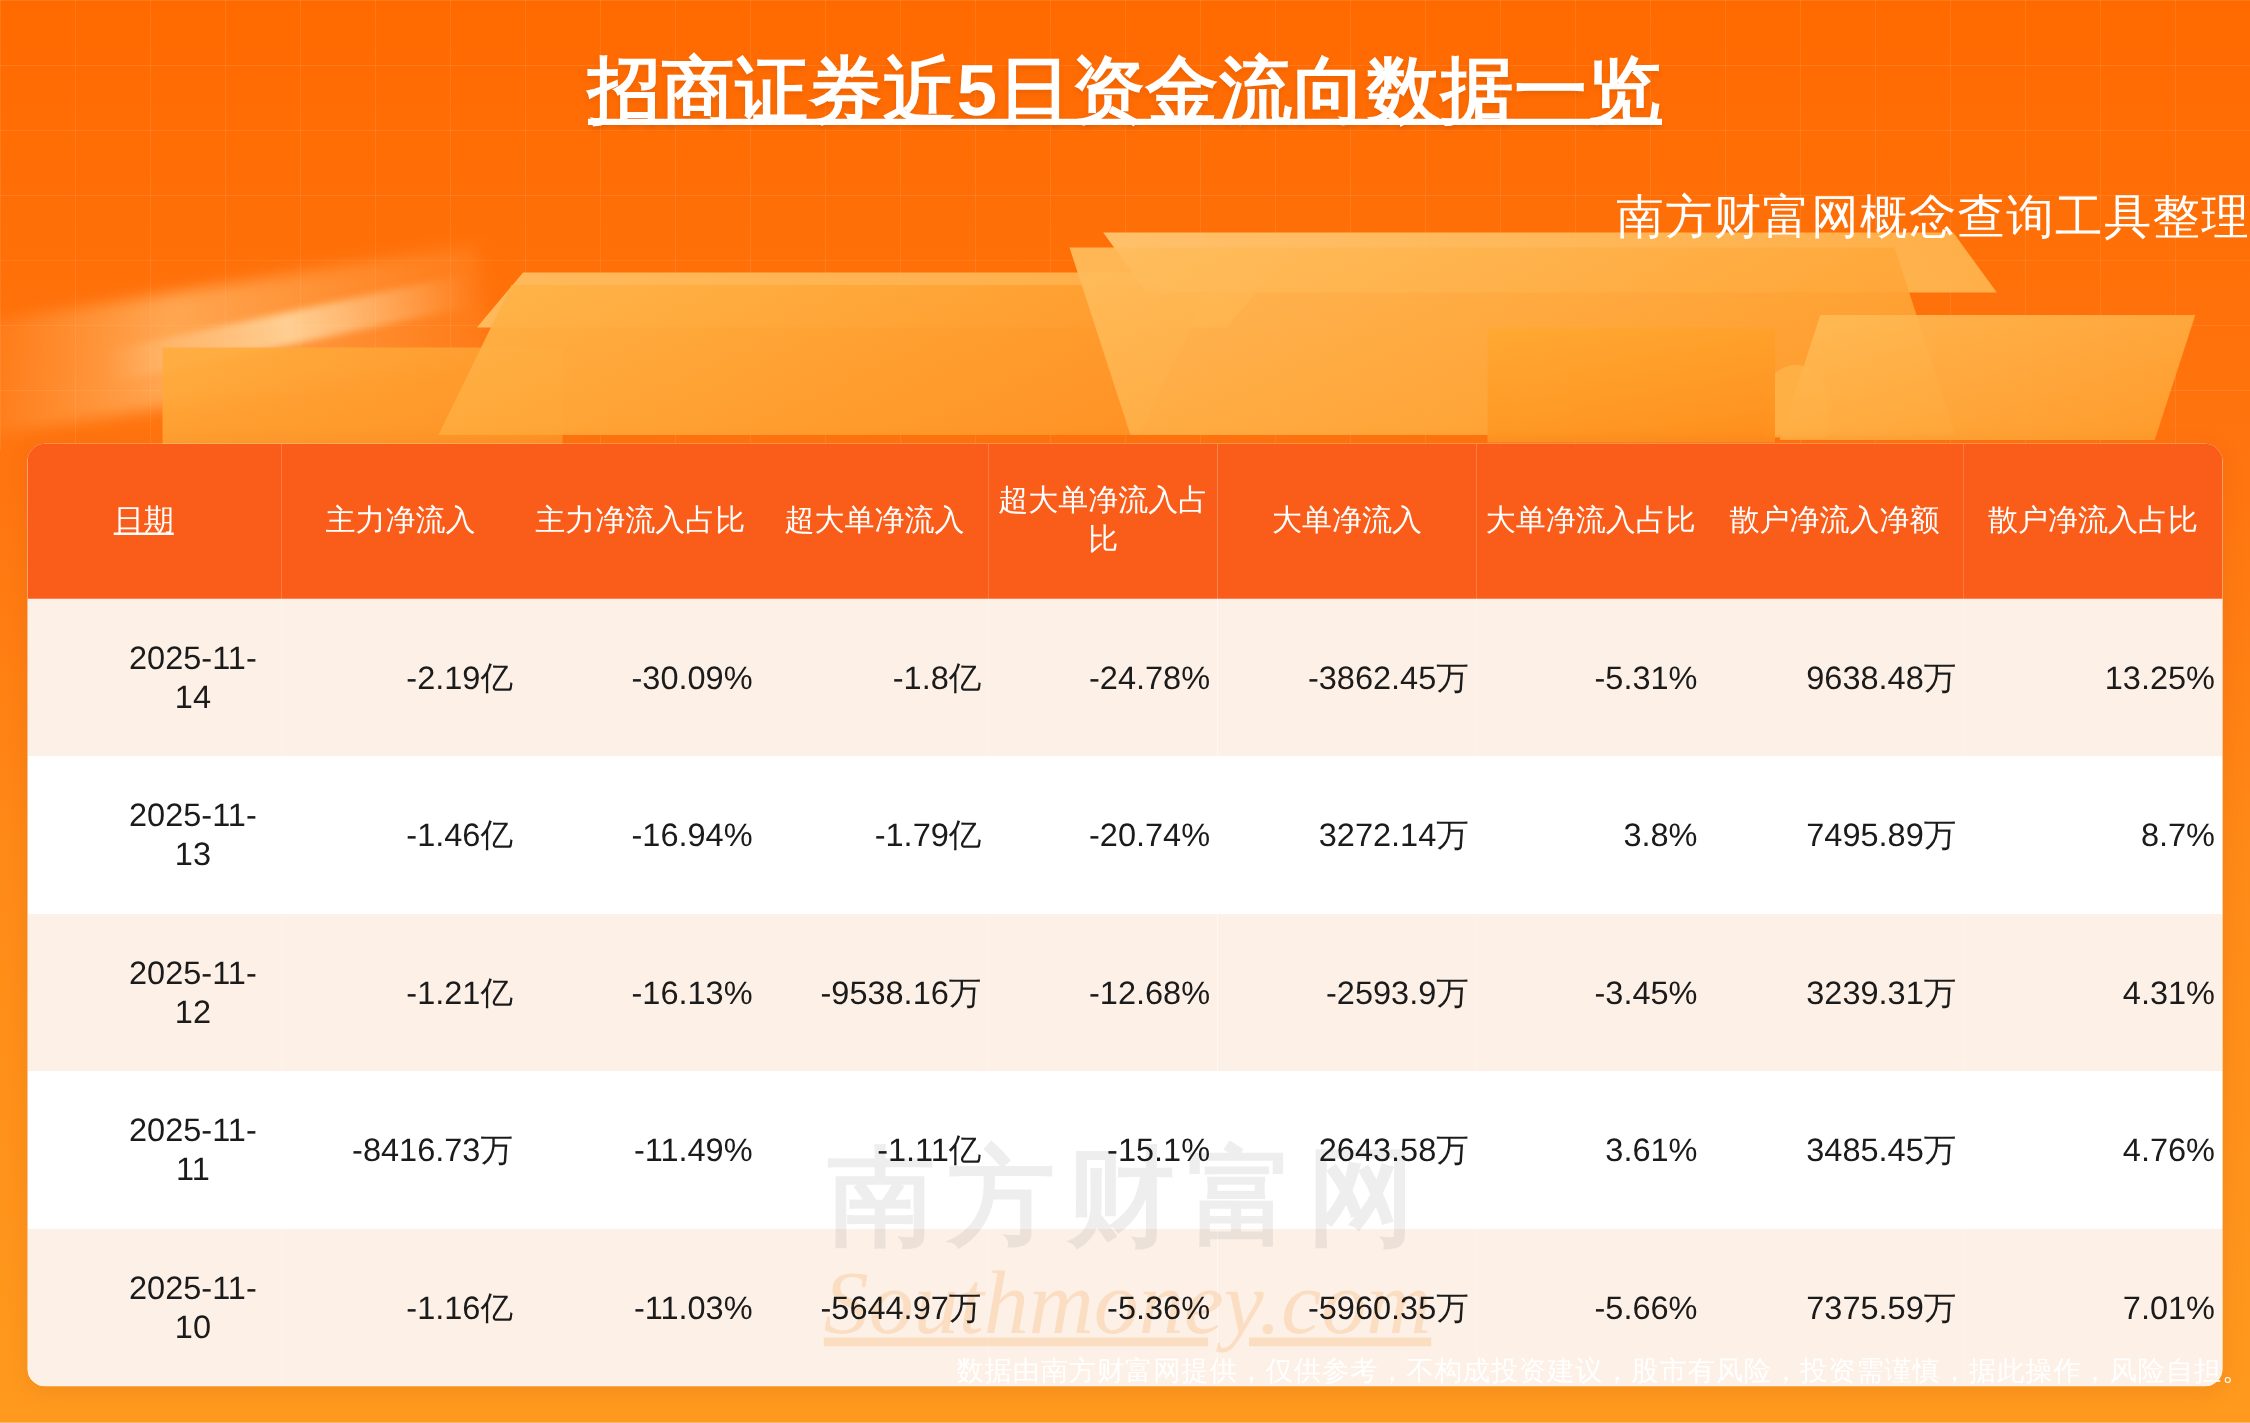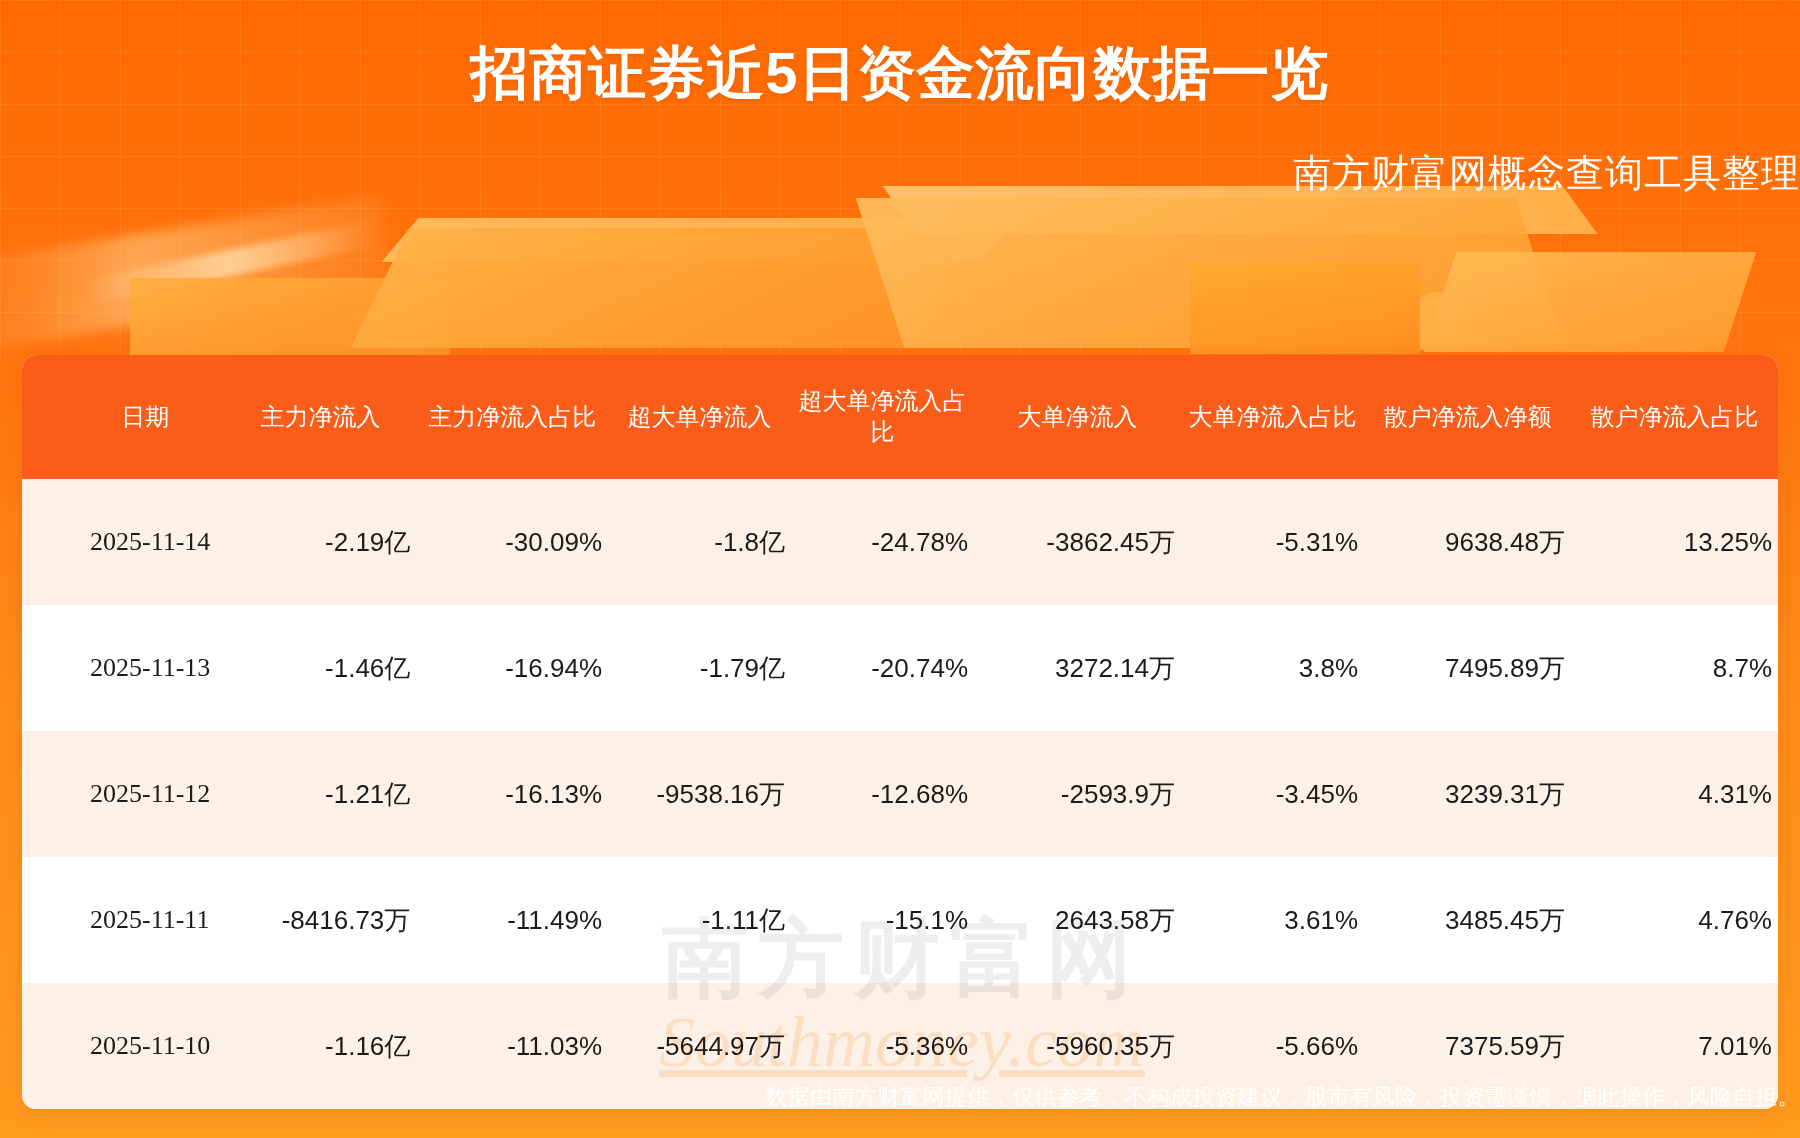--- a/index.html
+++ b/index.html
@@ -110,20 +110,21 @@
     position: absolute;
     left: 0; right: 0;
     top: 38px;
     text-align: center;
     color: #ffffff;
     font-size: 58px;
     font-weight: 700;
     letter-spacing: 1px;
     line-height: 1.2;
     text-shadow: 0 2px 4px rgba(180,70,0,.25);
+    text-decoration: underline;
   }
   .banner-sub {
     position: absolute;
     left: 0; right: 0;
     top: 148px;
     text-align: right;
     color: #ffffff;
     font-size: 38px;
     font-weight: 400;
     letter-spacing: 1px;
@@ -151,33 +152,33 @@
     background: #fa5d1a;
     color: #ffffff;
     font-size: 24px;
     font-weight: 400;
     line-height: 1.28;
     padding: 16px 6px;
     height: 92px;
     vertical-align: middle;
     text-align: center;
   }
-  table.fundflow thead th:first-child { text-align: center; padding-left: 50px; }
+  table.fundflow thead th:first-child { text-align: left; padding-left: 69px; text-decoration: underline; }
 
   table.fundflow tbody td {
     font-size: 26px;
     color: #1b1b1b;
     height: 126px;
     text-align: right;
     vertical-align: middle;
     padding: 0 6px;
     position: relative;
     z-index: 2;
   }
-  table.fundflow tbody td:first-child { text-align: left; padding-left: 68px; font-family: Liberation Serif, serif; }
+  table.fundflow tbody td:first-child { text-align: center; padding-left: 68px; }
 
   table.fundflow tbody tr:nth-child(odd)  { background: #fdf0e7; }
   table.fundflow tbody tr:nth-child(even) { background: #ffffff; }
 
   
   col.c0 { width: 186px; }
   col.c1 { width: 176px; }
   col.c2 { width: 176px; }
   col.c3 { width: 168px; }
   col.c4 { width: 168px; }

